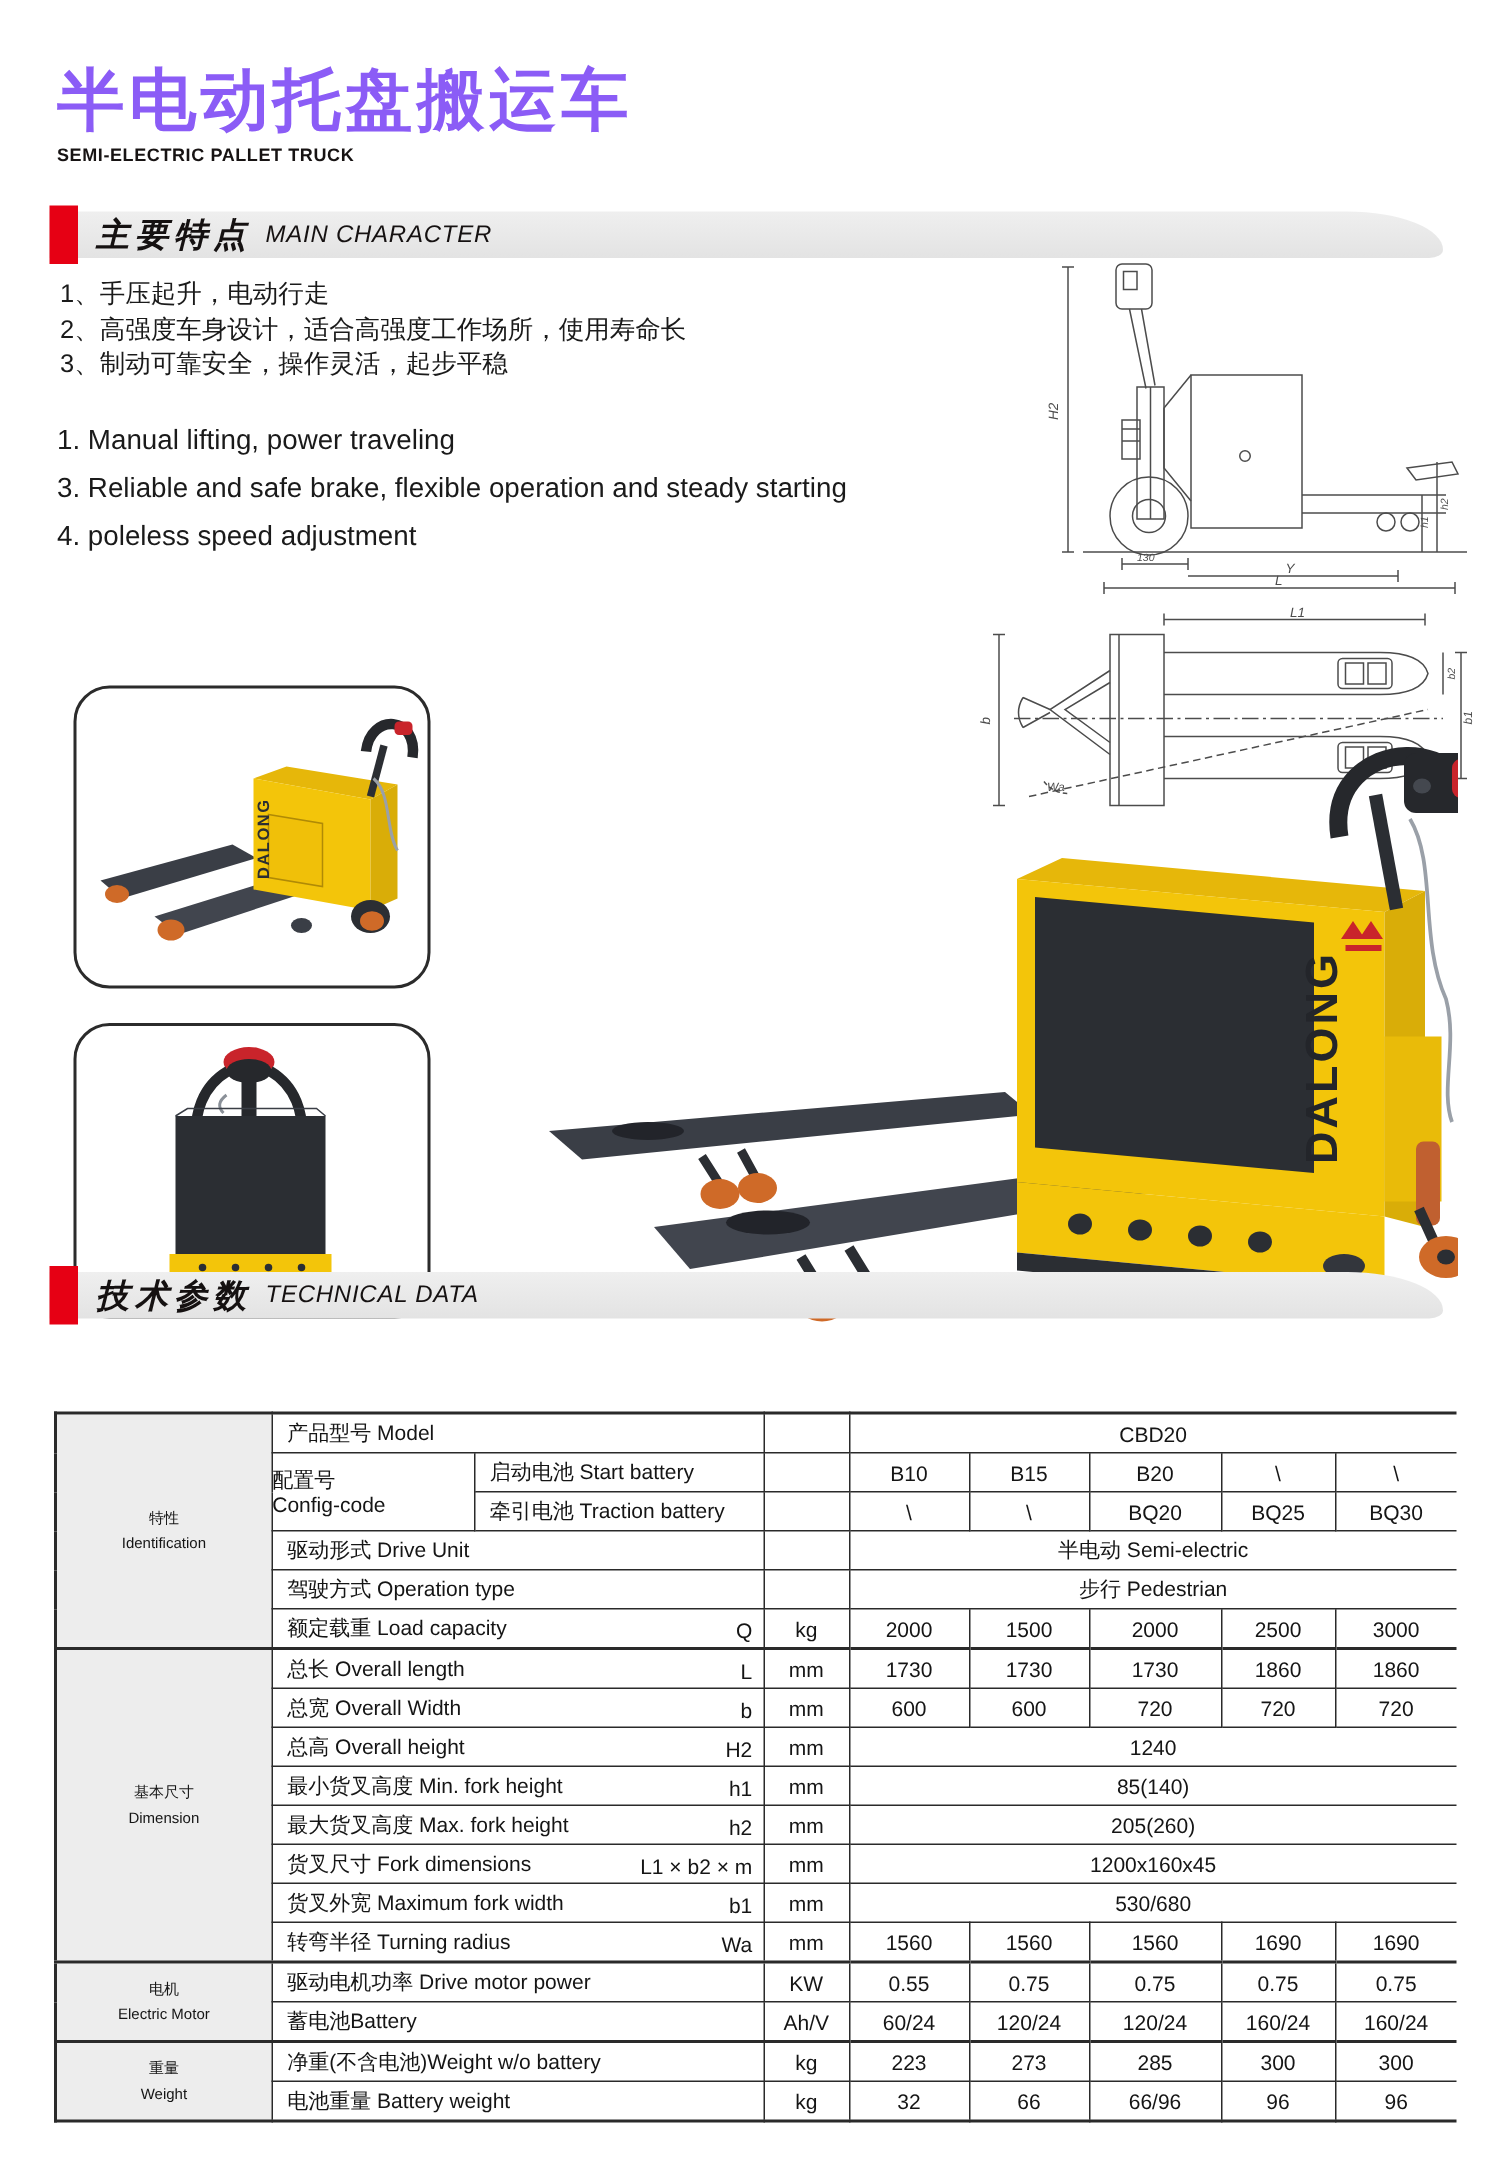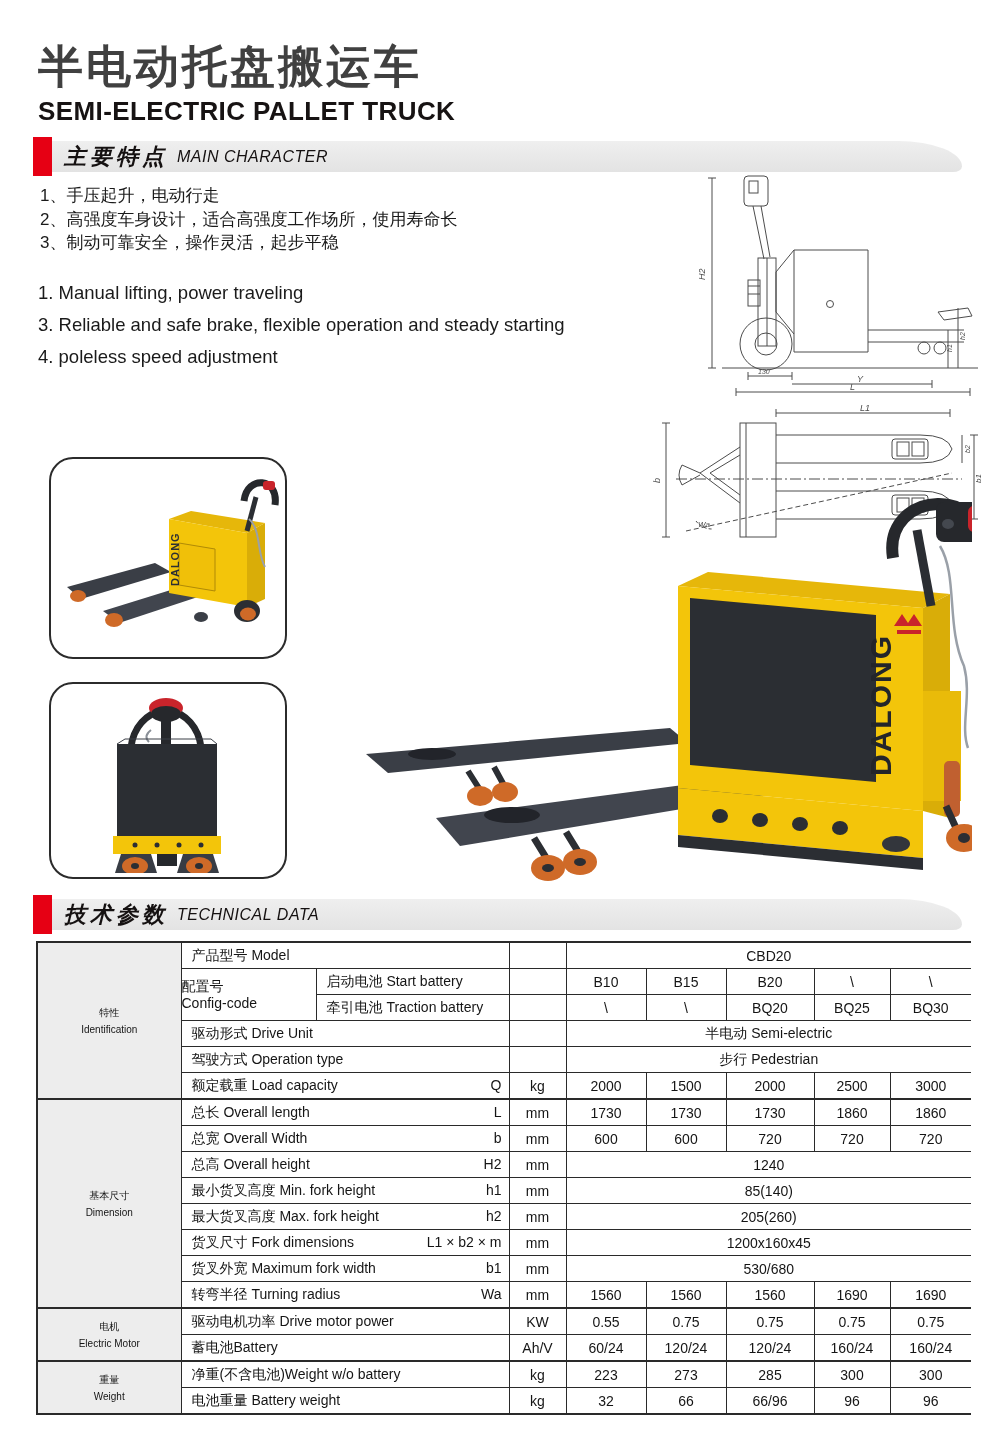--- a/index.html
+++ b/index.html
@@ -1,33 +1,33 @@
 <!DOCTYPE html>
 <html><head>
 <meta charset="utf-8">
 <style>
   html,body{margin:0;padding:0;background:#ffffff;}
   .page{position:relative;width:1000px;height:1451px;background:#fff;overflow:hidden;
         font-family:"Liberation Sans",sans-serif;color:#111;}
 
   
   .hd{position:absolute;left:38px;top:42px;}
-  .hd .t-zh{font-size:45px;font-weight:800;letter-spacing:3px;line-height:1.1;color:#404040;}
-  .hd .t-en{font-size:26px;font-weight:700;letter-spacing:.4px;margin-top:4px;color:#171313;}
+  .hd .t-zh{font-size:45px;font-weight:800;letter-spacing:3px;line-height:1.1;color:#8b5cf6;}
+  .hd .t-en{font-size:12px;font-weight:700;letter-spacing:.4px;margin-top:4px;color:#171313;}
 
   
   .band{position:absolute;left:33px;width:929px;height:31px;
         background:linear-gradient(180deg,#efefef,#e3e3e3);
         border-top-right-radius:70px 28px;border-bottom-right-radius:10px 6px;}
   .band .red{position:absolute;left:0;top:-4px;width:19px;height:39px;background:#e60014;}
   .band .bt{position:absolute;left:31px;top:0;height:31px;display:flex;align-items:center;font-style:italic;}
   .band .bt .zh{font-size:22px;font-weight:800;letter-spacing:4px;color:#151111;}
   .band .bt .en{font-size:16px;font-weight:400;letter-spacing:.5px;margin-left:9px;color:#151111;}
   #band-features{top:141px;}
-  #band-technical{top:899px;text-align:center;}
+  #band-technical{top:848px;text-align:center;}
 
   
   .feat-zh{position:absolute;left:40px;top:184px;font-size:17px;line-height:23.5px;color:#1a1a1a;}
   .feat-en{position:absolute;left:38px;top:281px;width:552px;font-size:18.5px;line-height:24px;color:#1a1a1a;}
   .feat-en .fi{margin-bottom:8px;padding-left:25px;text-indent:-25px;}
 
   
   .draw{position:absolute;left:652px;top:162px;width:330px;}
   .photo-box{position:absolute;background:#fff;border:2px solid #2b2b2b;border-radius:24px;overflow:hidden;}
   #photo1{left:49px;top:457px;width:234px;height:198px;}
@@ -35,21 +35,21 @@
   #photo-main{position:absolute;left:348px;top:466px;width:624px;height:430px;}
   svg{display:block;}
 
   
   table.spec{position:absolute;left:36px;top:941px;width:934px;border-collapse:collapse;
              table-layout:fixed;font-size:14px;color:#151515;
              border:2.5px solid #2a2a2a;border-right:hidden;}
   table.spec td{border:1px solid #2a2a2a;height:25px;padding:0;overflow:hidden;white-space:nowrap;}
   tr.gs>td{border-top:2.5px solid #2a2a2a;}
   td.grp{background:#ededed;text-align:center;font-size:10px;line-height:17px;}
-  td.name .nm{display:flex;justify-content:space-between;align-items:flex-start;padding:0 7px 0 10px;}
+  td.name .nm{display:flex;justify-content:space-between;align-items:flex-end;padding:0 7px 0 10px;}
   td.name .sym{padding-left:4px;}
   td.cfg{padding-left:10px;line-height:17px;}
   td.unit,td.val{text-align:center;}
 </style>
 </head>
 <body>
 
 <div class="page">
 
   <div class="hd">

